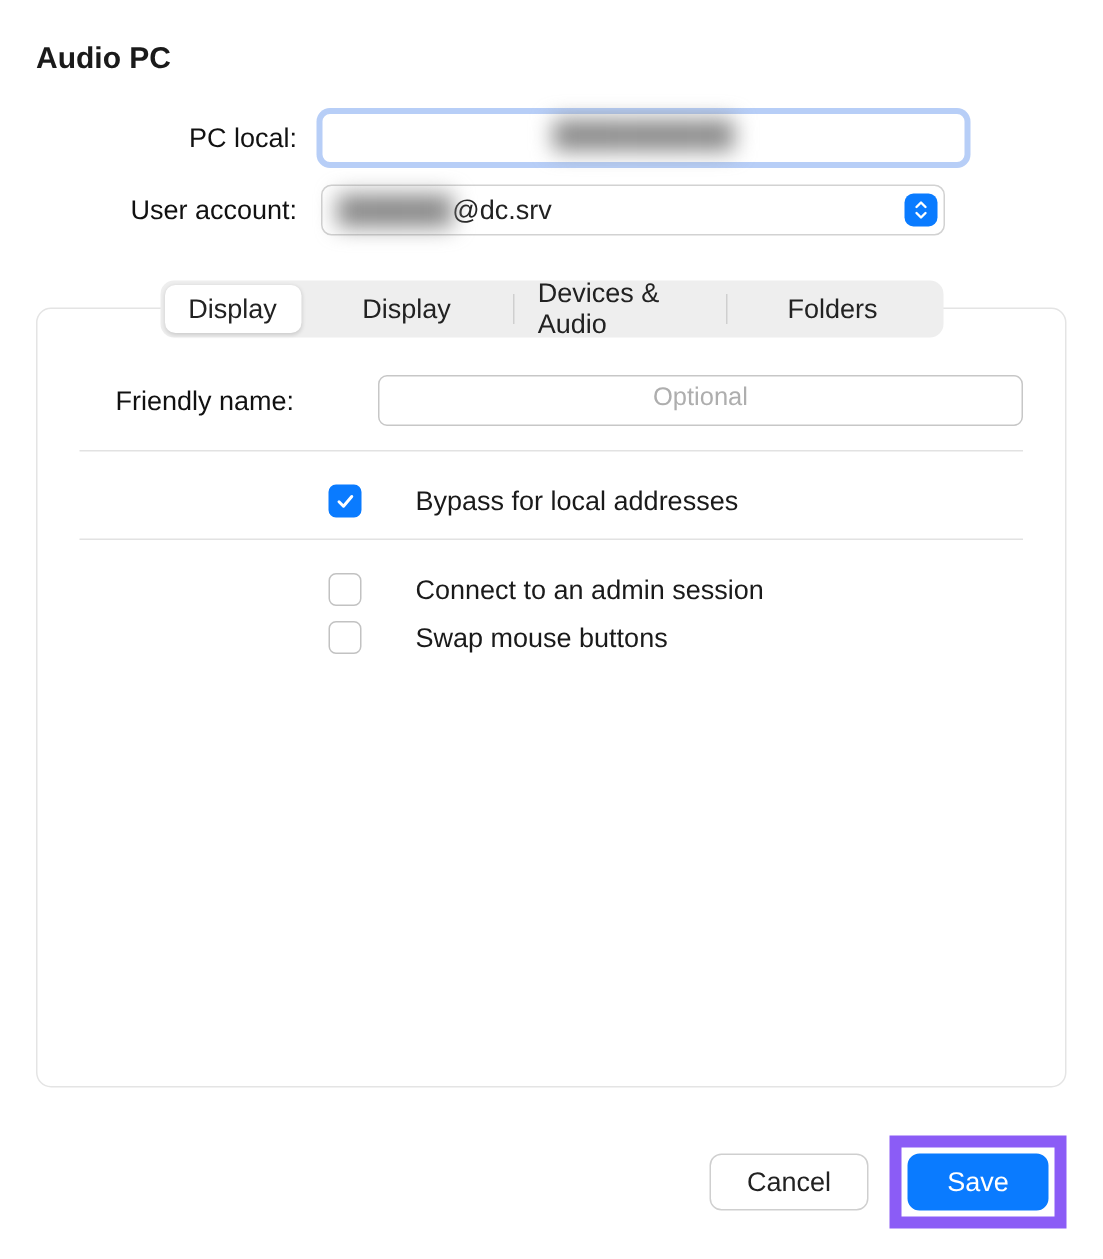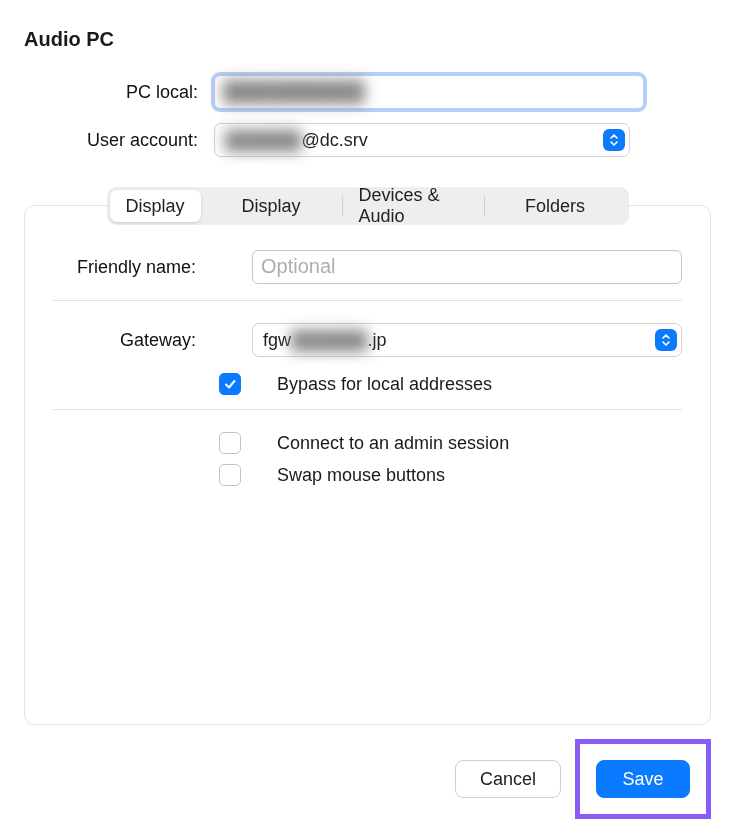--- a/index.html
+++ b/index.html
@@ -36,23 +36,24 @@
       flex: 1;
       position: relative;
     }
 
     .text-input {
       width: 430px;
       height: 34px;
       border: 1px solid #c7c7c7;
       border-radius: 6px;
       padding: 4px 8px;
-      font-size: 20px;
+      font-size: 17px;
       background: #fff;
       outline: none;
+      text-align: center;
     }
     .text-input.focused {
       border: 1px solid #b7cef7;
       box-shadow: 0 0 0 3px #b7cef7;
     }
     .redacted { filter: blur(7px); color: #888; user-select: none; }
 
     .select-wrap {
       width: 416px;
       height: 34px;
@@ -190,22 +191,22 @@
       border: 1px solid #cfcfcf;
       color: #222;
     }
     .btn-save {
       background: #0a7bff;
       color: #fff;
       border: 1px solid #0a7bff;
       min-width: 94px;
     }
     .save-highlight {
-      border: 5px solid #8b5cf6;
-      padding: 16px;
+      border: 8px solid #8b5cf6;
+      padding: 4px;
       display: inline-flex;
     }
 
     .placeholder { color: #aeaeae; }
   </style>
 </head>
 <body>
 
 <div class="title">Audio PC</div>
 
@@ -251,36 +252,20 @@
       <div class="form-control">
         <div class="text-input">
           <span class="placeholder">Optional</span>
         </div>
       </div>
     </div>
 
 
     <hr class="sep">
 
-    <div class="form-row">
-      <div class="form-label">Gateway:</div>
-      <div class="form-control">
-        <div class="select-wrap">
-          <span>fgw</span>
-            <span class="redacted">██████</span>
-            <span>.jp</span>
-          <span class="select-stepper">
-            <svg width="10" height="14" viewBox="0 0 10 14">
-                <path d="M2 5 L5 2 L8 5" stroke="#fff" stroke-width="1.6" fill="none" stroke-linecap="round" stroke-linejoin="round"></path>
-                <path d="M2 9 L5 12 L8 9" stroke="#fff" stroke-width="1.6" fill="none" stroke-linecap="round" stroke-linejoin="round"></path>
-              </svg>
-          </span>
-        </div>
-      </div>
-    </div>
 
     <div class="checkbox-row">
       <span class="cb checked">
         <svg width="14" height="14" viewBox="0 0 14 14">
             <path d="M3 7.5 L6 10.5 L11.5 4" stroke="#fff" stroke-width="2" fill="none" stroke-linecap="round" stroke-linejoin="round"></path>
           </svg>
       </span>
       <span>Bypass for local addresses</span>
     </div>
 

